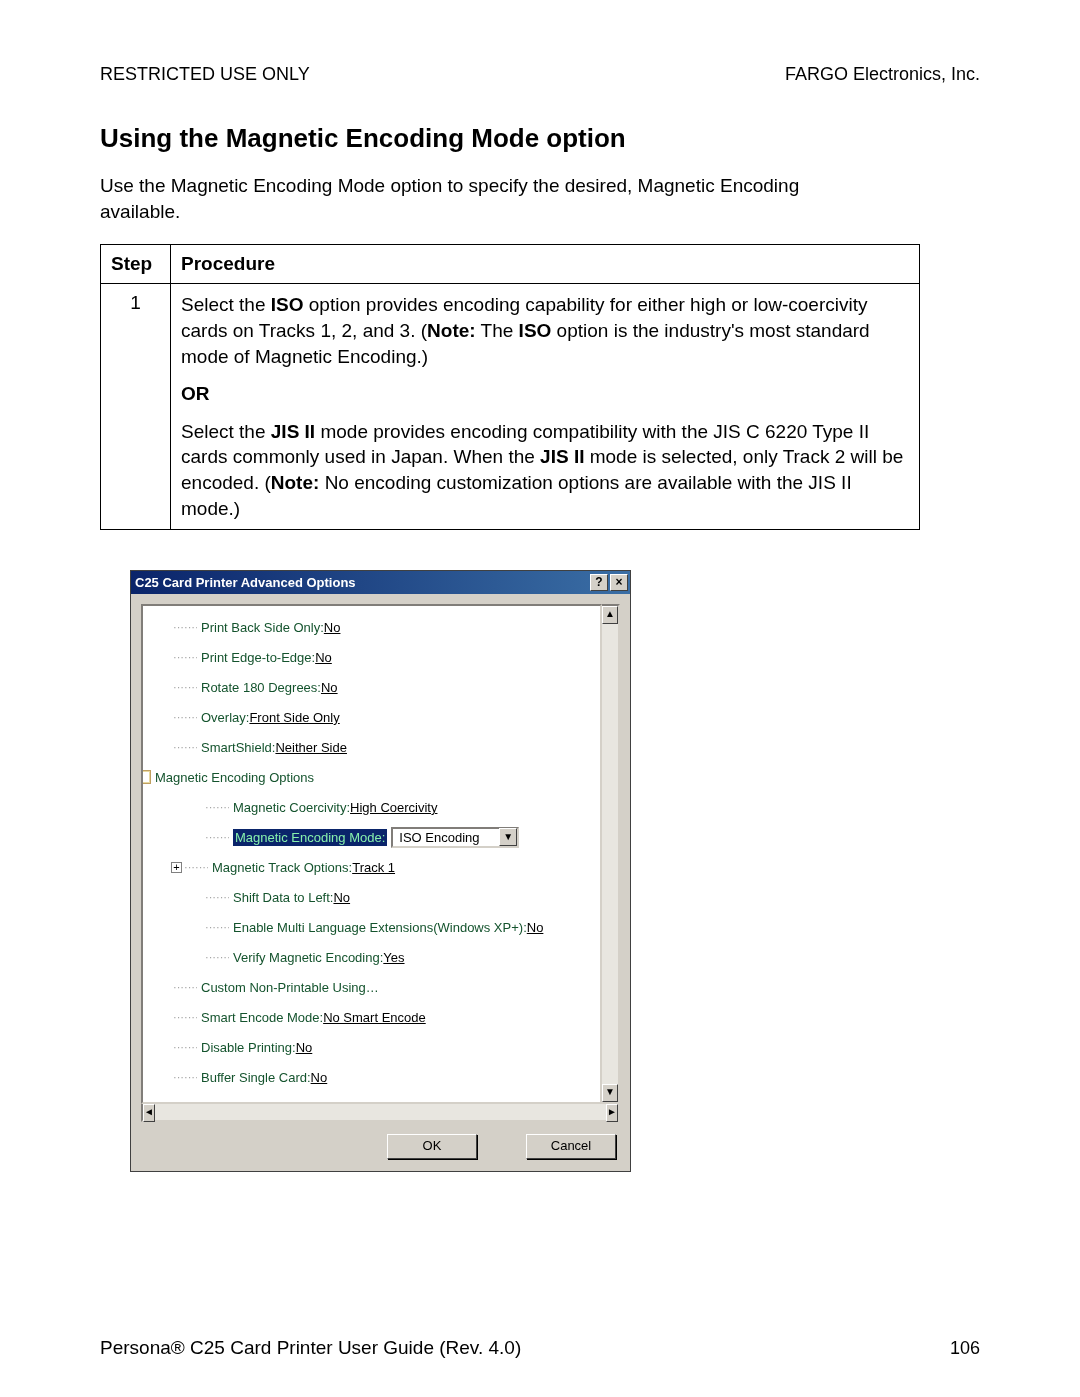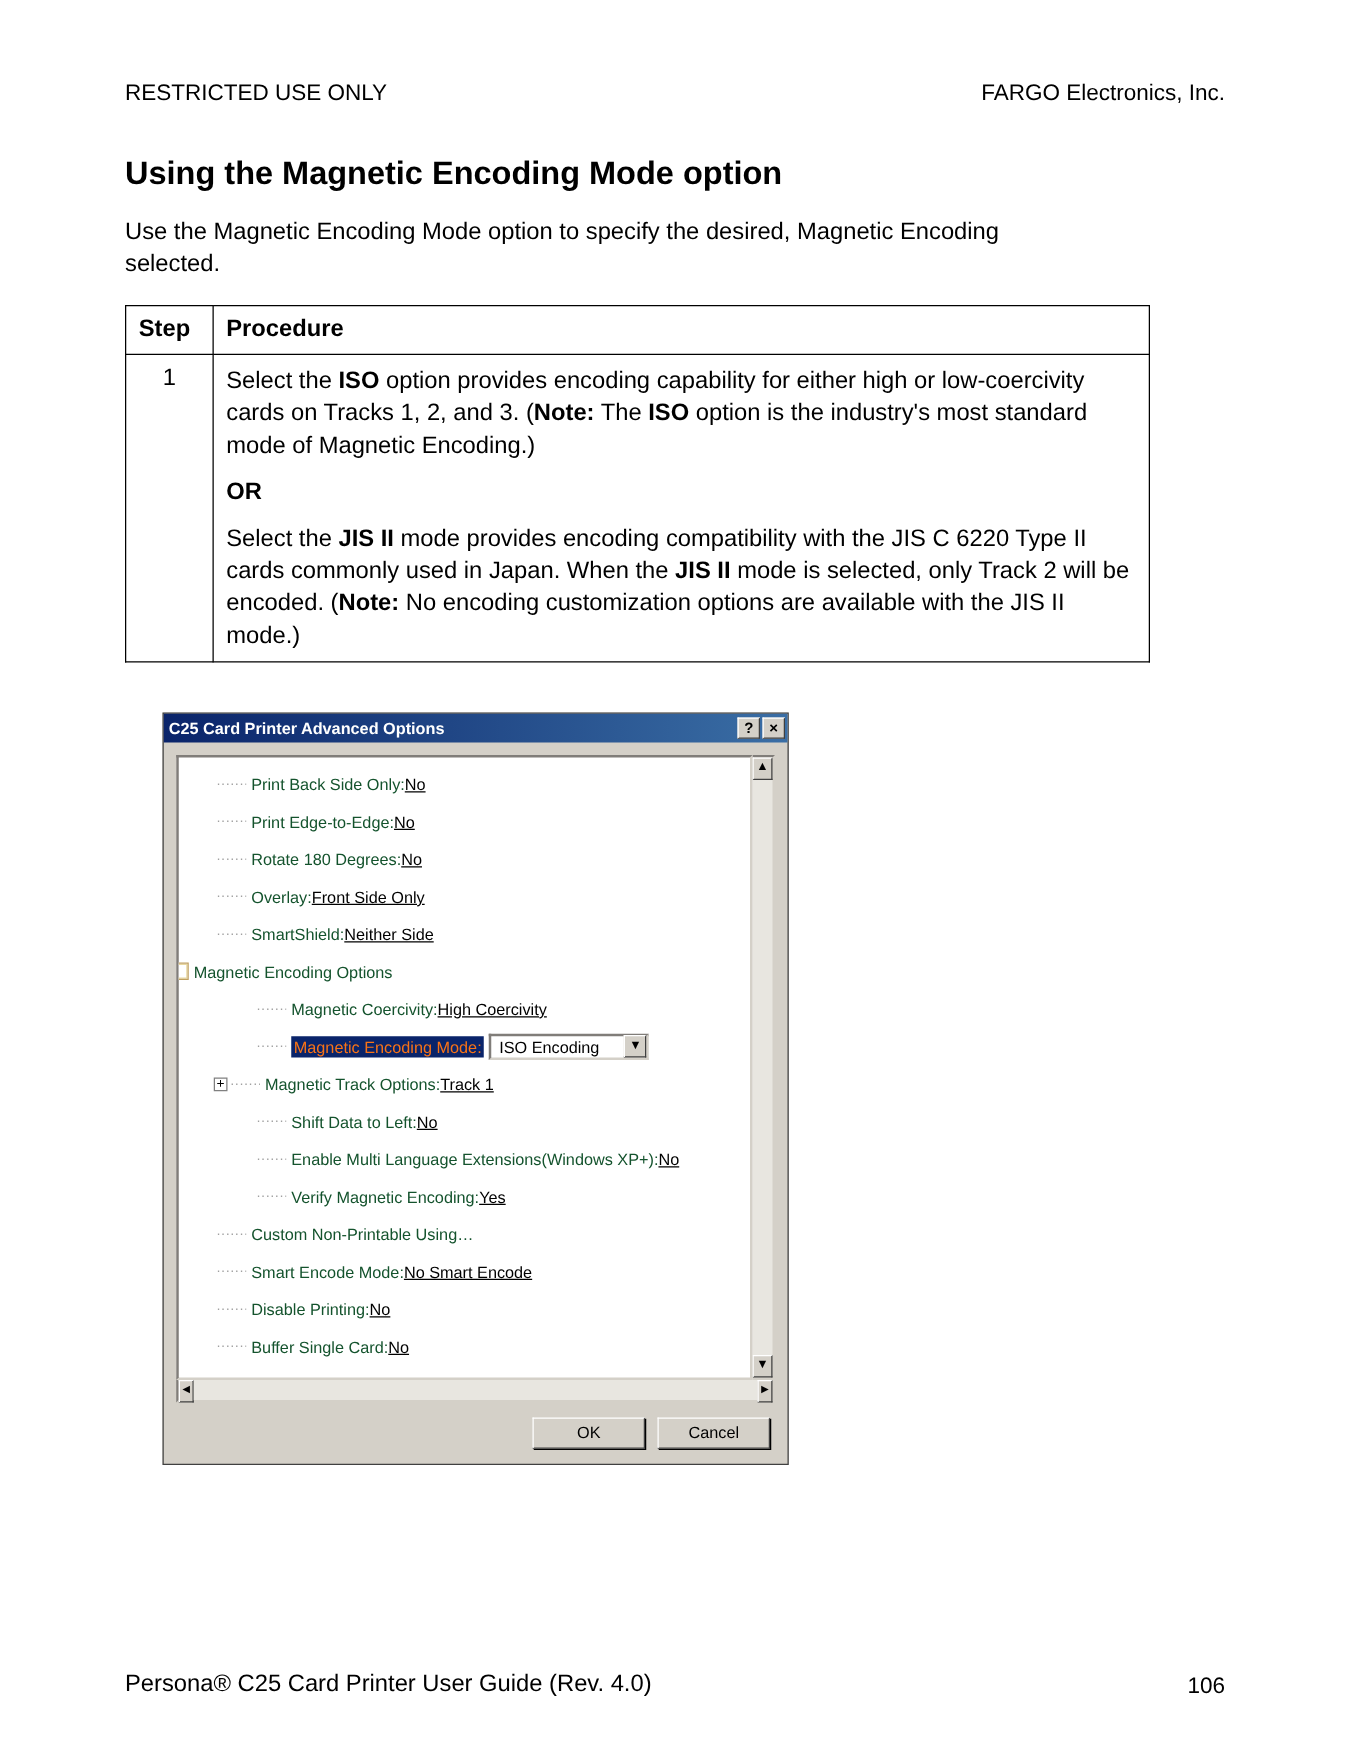--- a/index.html
+++ b/index.html
@@ -162,21 +162,21 @@
     width: 14px;
     height: 14px;
     background: #fff;
     border: 1px solid #c0a060;
     margin-right: 4px;
     margin-left: -36px;
     box-shadow: inset 0 0 0 1px #e8d8a0;
   }
   .sel {
     background: #0a246a;
-    color: #f97316;
+    color: #86efac;
     padding: 1px 2px;
   }
   .combo {
     display: inline-flex;
     align-items: center;
     border: 2px inset #d4d0c8;
     background: #fff;
     height: 21px;
     margin-left: 4px;
     min-width: 128px;
@@ -211,20 +211,21 @@
     width: 90px;
     height: 25px;
     background: #d4d0c8;
     border: 1px solid #fff;
     border-right-color: #404040;
     border-bottom-color: #404040;
     box-shadow: 1px 1px 0 #000;
     font-size: 13px;
     text-align: center;
     line-height: 22px;
+    margin-left: 39px;
   }
 
   .footer-row {
     position: absolute;
     bottom: 38px;
     left: 100px;
     right: 100px;
     display: flex;
     justify-content: space-between;
     align-items: flex-end;
@@ -237,21 +238,21 @@
 
 <div class="page">
 
   <div class="header-row">
     <span>RESTRICTED USE ONLY</span>
     <span>FARGO Electronics, Inc.</span>
   </div>
 
   <h2 class="title">Using the Magnetic Encoding Mode option</h2>
 
-  <p class="intro">Use the Magnetic Encoding Mode option to specify the desired, Magnetic Encoding selected.</p>
+  <p class="intro">Use the Magnetic Encoding Mode option to specify the desired, Magnetic Encoding available.</p>
 
   <table class="proc">
     <tbody>
         <tr>
       <th>Step</th>
       <th>Procedure</th>
     </tr>
     <tr>
       <td class="step">1</td>
       <td class="proc-cell">

